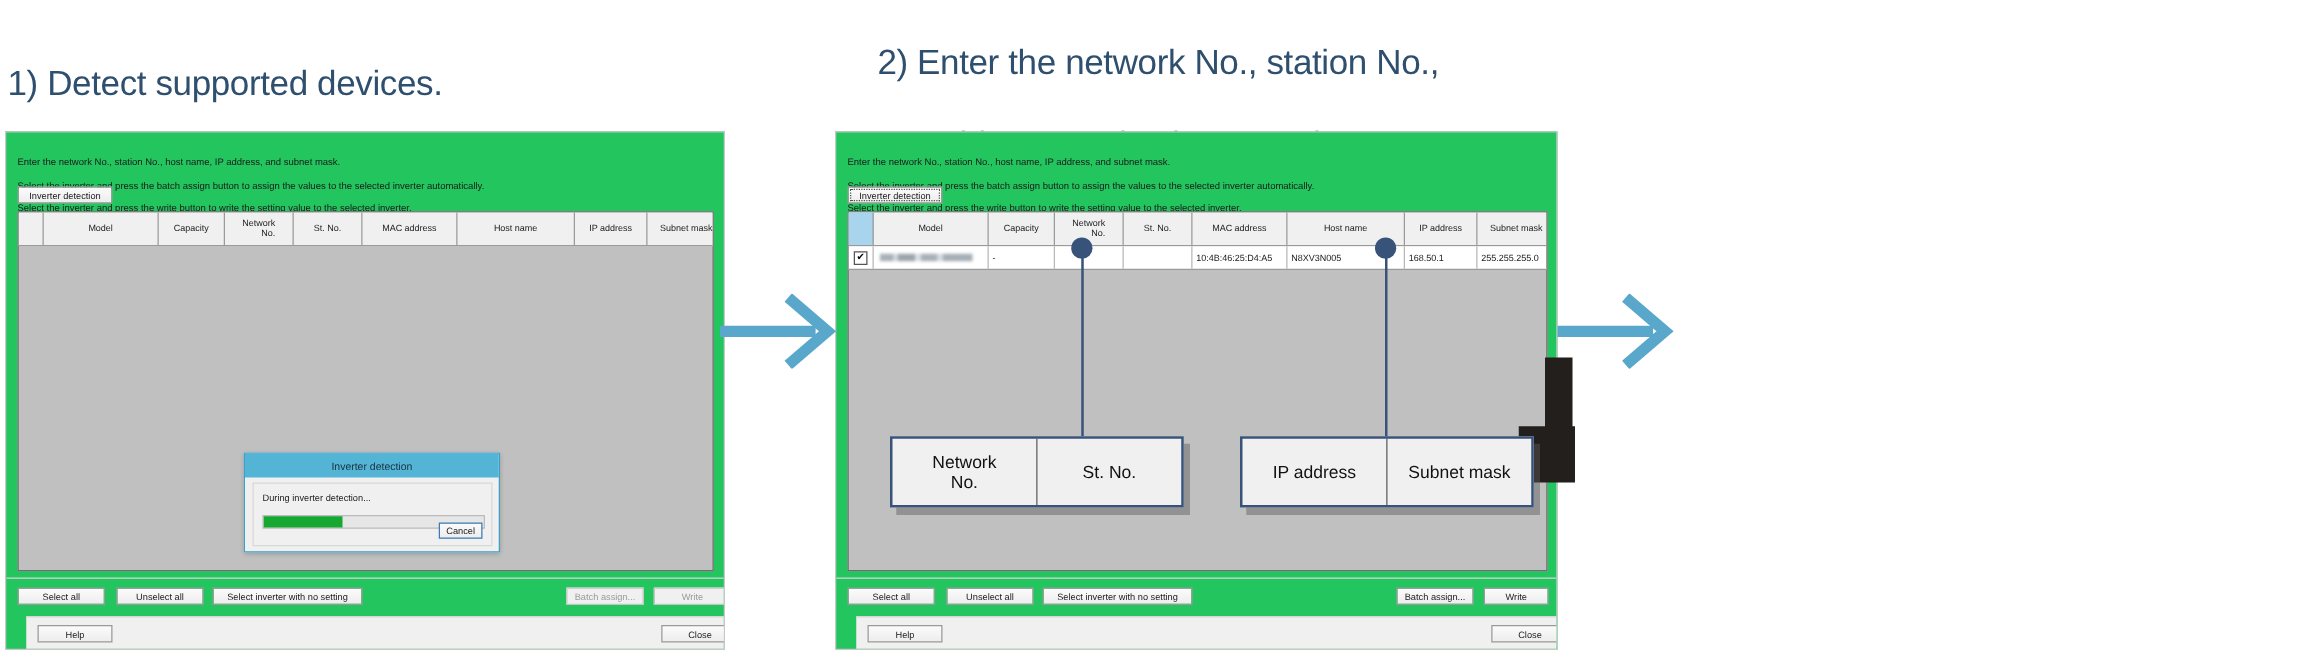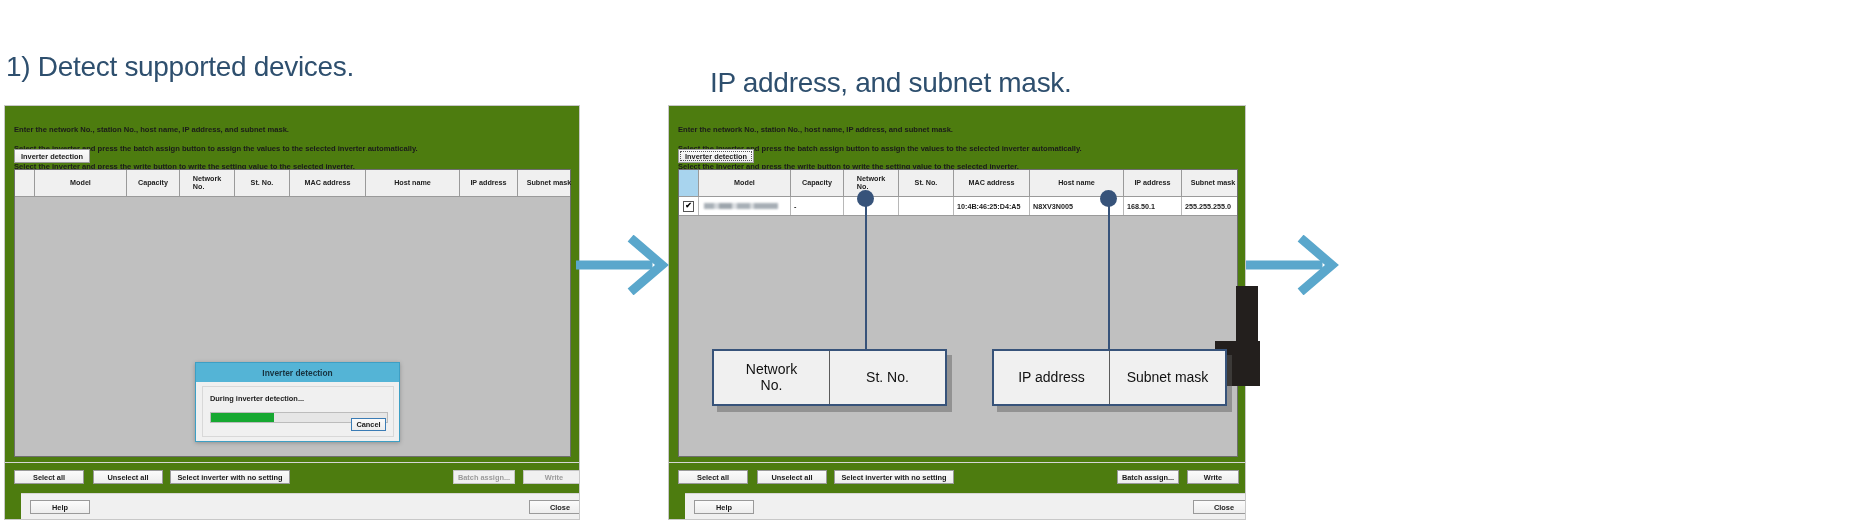--- a/index.html
+++ b/index.html
@@ -22,27 +22,26 @@
     white-space:pre;
     line-height:1.18;
   }
   #caption-1{left:6px;top:50px;}
   #caption-2{left:672px;top:0px;text-align:left;}
   #caption-2 .l2{display:block;padding-left:38px;}
 
   
   .window{
     position:absolute;
-    background:#4d7c0f;
+    background:#22c55e;
     border:1px solid #c8c8c8;
     box-sizing:border-box;
     font-size:8px;
     color:#1b1b1b;
     overflow:hidden;
-    font-weight:bold;
   }
   #window-1{left:4px;top:105px;width:576px;height:415px;}
   #window-2{left:668px;top:105px;width:578px;height:415px;}
 
   .win-desc{
     position:absolute;left:9px;top:10px;
     font-size:7.6px;line-height:9.2px;color:#1b1b1b;
     white-space:pre-line;
   }
   .win-desc div{white-space:nowrap;}
@@ -74,21 +73,21 @@
   }
   #grid-2{width:560px;}
   .grid-head{
     display:flex;height:27px;background:#f0f0f0;
     border-bottom:1px solid #9a9a9a;box-sizing:border-box;
   }
   .gh{
     border-right:1px solid #9a9a9a;
     box-sizing:border-box;
     display:flex;align-items:center;justify-content:center;
-    text-align:left;font-size:7.2px;line-height:8.4px;color:#222;
+    text-align:right;font-size:7.2px;line-height:8.4px;color:#222;
     white-space:pre-line;
   }
   .grid-row{
     display:flex;height:19px;background:#ffffff;
     border-bottom:1px solid #9a9a9a;box-sizing:border-box;
   }
   .gc{
     border-right:1px solid #b8b8b8;
     box-sizing:border-box;
     display:flex;align-items:center;
@@ -216,20 +215,21 @@
   }
 </style>
 </head>
 <body>
 
 <div class="stage">
 
   <div class="caption" id="caption-1">1) Detect supported devices.</div>
 
   <div class="caption" id="caption-2">
+    <span class="l1">2) Enter the network No., station No.,</span>
     <span class="l2">IP address, and subnet mask.</span>
   </div>
 
   <div class="window" id="window-1">
 
     <div class="win-desc">
       <div>Enter the network No., station No., host name, IP address, and subnet mask.</div>
       <div>Select the inverter and press the batch assign button to assign the values to the selected inverter automatically.</div>
       <div>Select the inverter and press the write button to write the setting value to the selected inverter.</div>
     </div>

